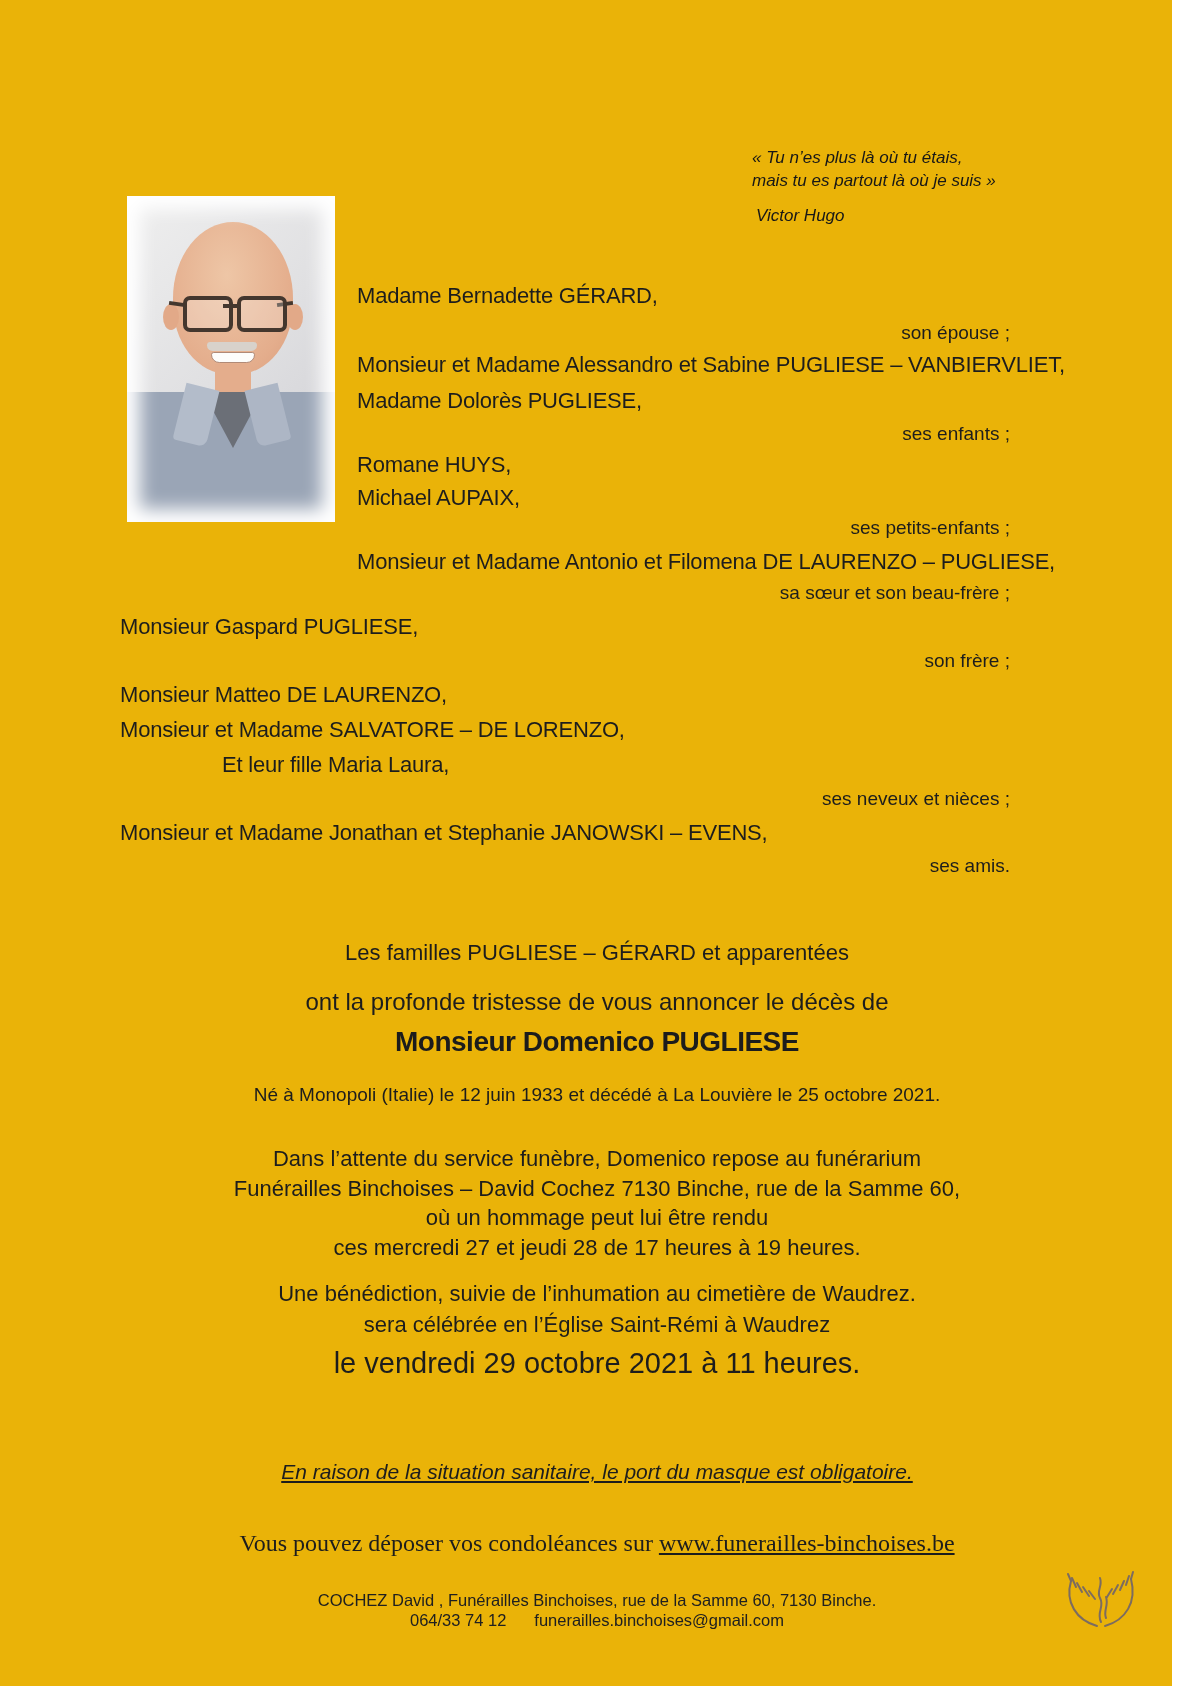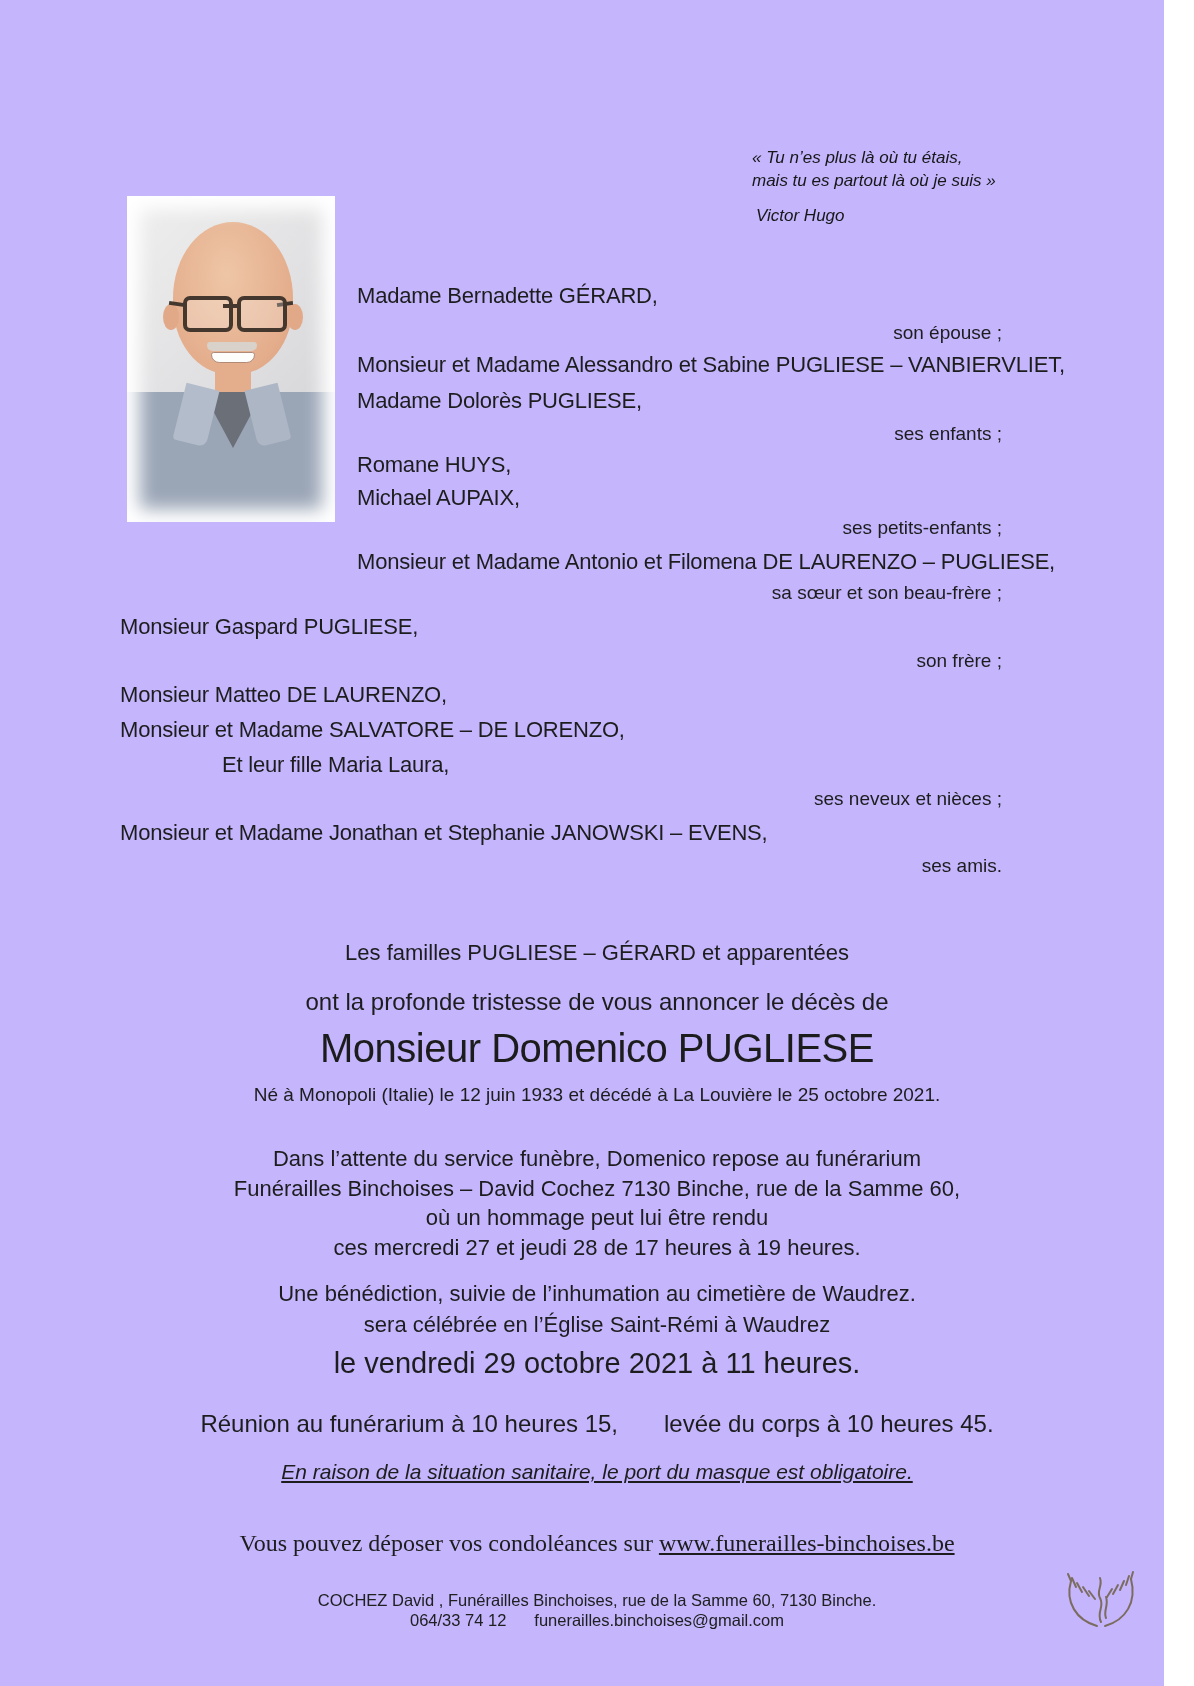--- a/index.html
+++ b/index.html
@@ -1,32 +1,32 @@
 <!DOCTYPE html>
 <html><head>
 <meta charset="utf-8">
 <style>
   html,body{margin:0;padding:0;background:#fff;}
-  .page{position:relative;width:1164px;height:1686px;background:#c4b5fd;overflow:hidden;
-        font-family:"Liberation Sans",sans-serif;color:#1d1d1d;}
+  .page{position:relative;width:1164px;height:1686px;background:#eab308;overflow:hidden;
+        font-family:"Liberation Sans",sans-serif;color:#1d1d1d;padding-left:8px;}
   .abs{position:absolute;white-space:nowrap;}
   
   .quote{position:absolute;left:752px;top:146px;font-style:italic;font-size:17px;line-height:23px;color:#171717;}
   .quote .attr{padding-left:4px;margin-top:12px;}
   
   .fname{font-size:22px;letter-spacing:-0.2px;}
   .frel{font-size:19px;right:162px;text-align:center;}
   .col2{left:357px;}
   .col1{left:120px;}
   .col1i{left:222px;}
   
   .cx{position:absolute;left:0;width:1194px;text-align:center;white-space:nowrap;}
   .families{font-size:22px;}
   .sadness{font-size:24px;}
-  .bigname{font-size:40px;font-weight:400;letter-spacing:-0.5px;color:#1c1c1c;}
+  .bigname{font-size:28px;font-weight:700;letter-spacing:-0.5px;color:#1c1c1c;}
   .birth{font-size:19px;}
   .repose{font-size:22px;line-height:29.5px;}
   .cer1{font-size:22px;}
   .cer3{font-size:29px;}
   .reunion{display:flex;justify-content:center;gap:46px;font-size:24px;}
   .covid{font-size:21px;font-style:italic;text-decoration:underline;}
   .condol{font-size:24px;font-family:"Liberation Serif",serif;}
   .condol .url{text-decoration:underline;}
   .footer{font-size:16.5px;line-height:21px;color:#202020;}
   .footer2{display:flex;justify-content:center;gap:28px;font-size:16.5px;color:#202020;}
@@ -114,24 +114,20 @@
     <div>Dans l’attente du service funèbre, Domenico repose au funérarium</div>
     <div>Funérailles Binchoises – David Cochez 7130 Binche, rue de la Samme 60,</div>
     <div>où un hommage peut lui être rendu</div>
     <div>ces mercredi 27 et jeudi 28 de 17 heures à 19 heures.</div>
   </div>
 
   <div class="cx cer1" style="top:1281px">Une bénédiction, suivie de l’inhumation au cimetière de Waudrez.</div>
   <div class="cx cer1" style="top:1312px">sera célébrée en l’Église Saint-Rémi à Waudrez</div>
   <div class="cx cer3" style="top:1347px">le vendredi 29 octobre 2021 à 11 heures.</div>
 
-  <div class="cx reunion" style="top:1410px">
-    <span>Réunion au funérarium à 10 heures 15,</span>
-    <span>levée du corps à 10 heures 45.</span>
-  </div>
 
   <div class="cx covid" style="top:1460px">En raison de la situation sanitaire, le port du masque est obligatoire.</div>
 
   <div class="cx condol" style="top:1530px">
     <span>Vous pouvez déposer vos condoléances sur </span><span class="url">www.funerailles-binchoises.be</span>
   </div>
 
   <div class="cx footer" style="top:1590px">COCHEZ David , Funérailles Binchoises, rue de la Samme 60, 7130 Binche.</div>
   <div class="cx footer2" style="top:1611px">
     <span>064/33 74 12</span>

